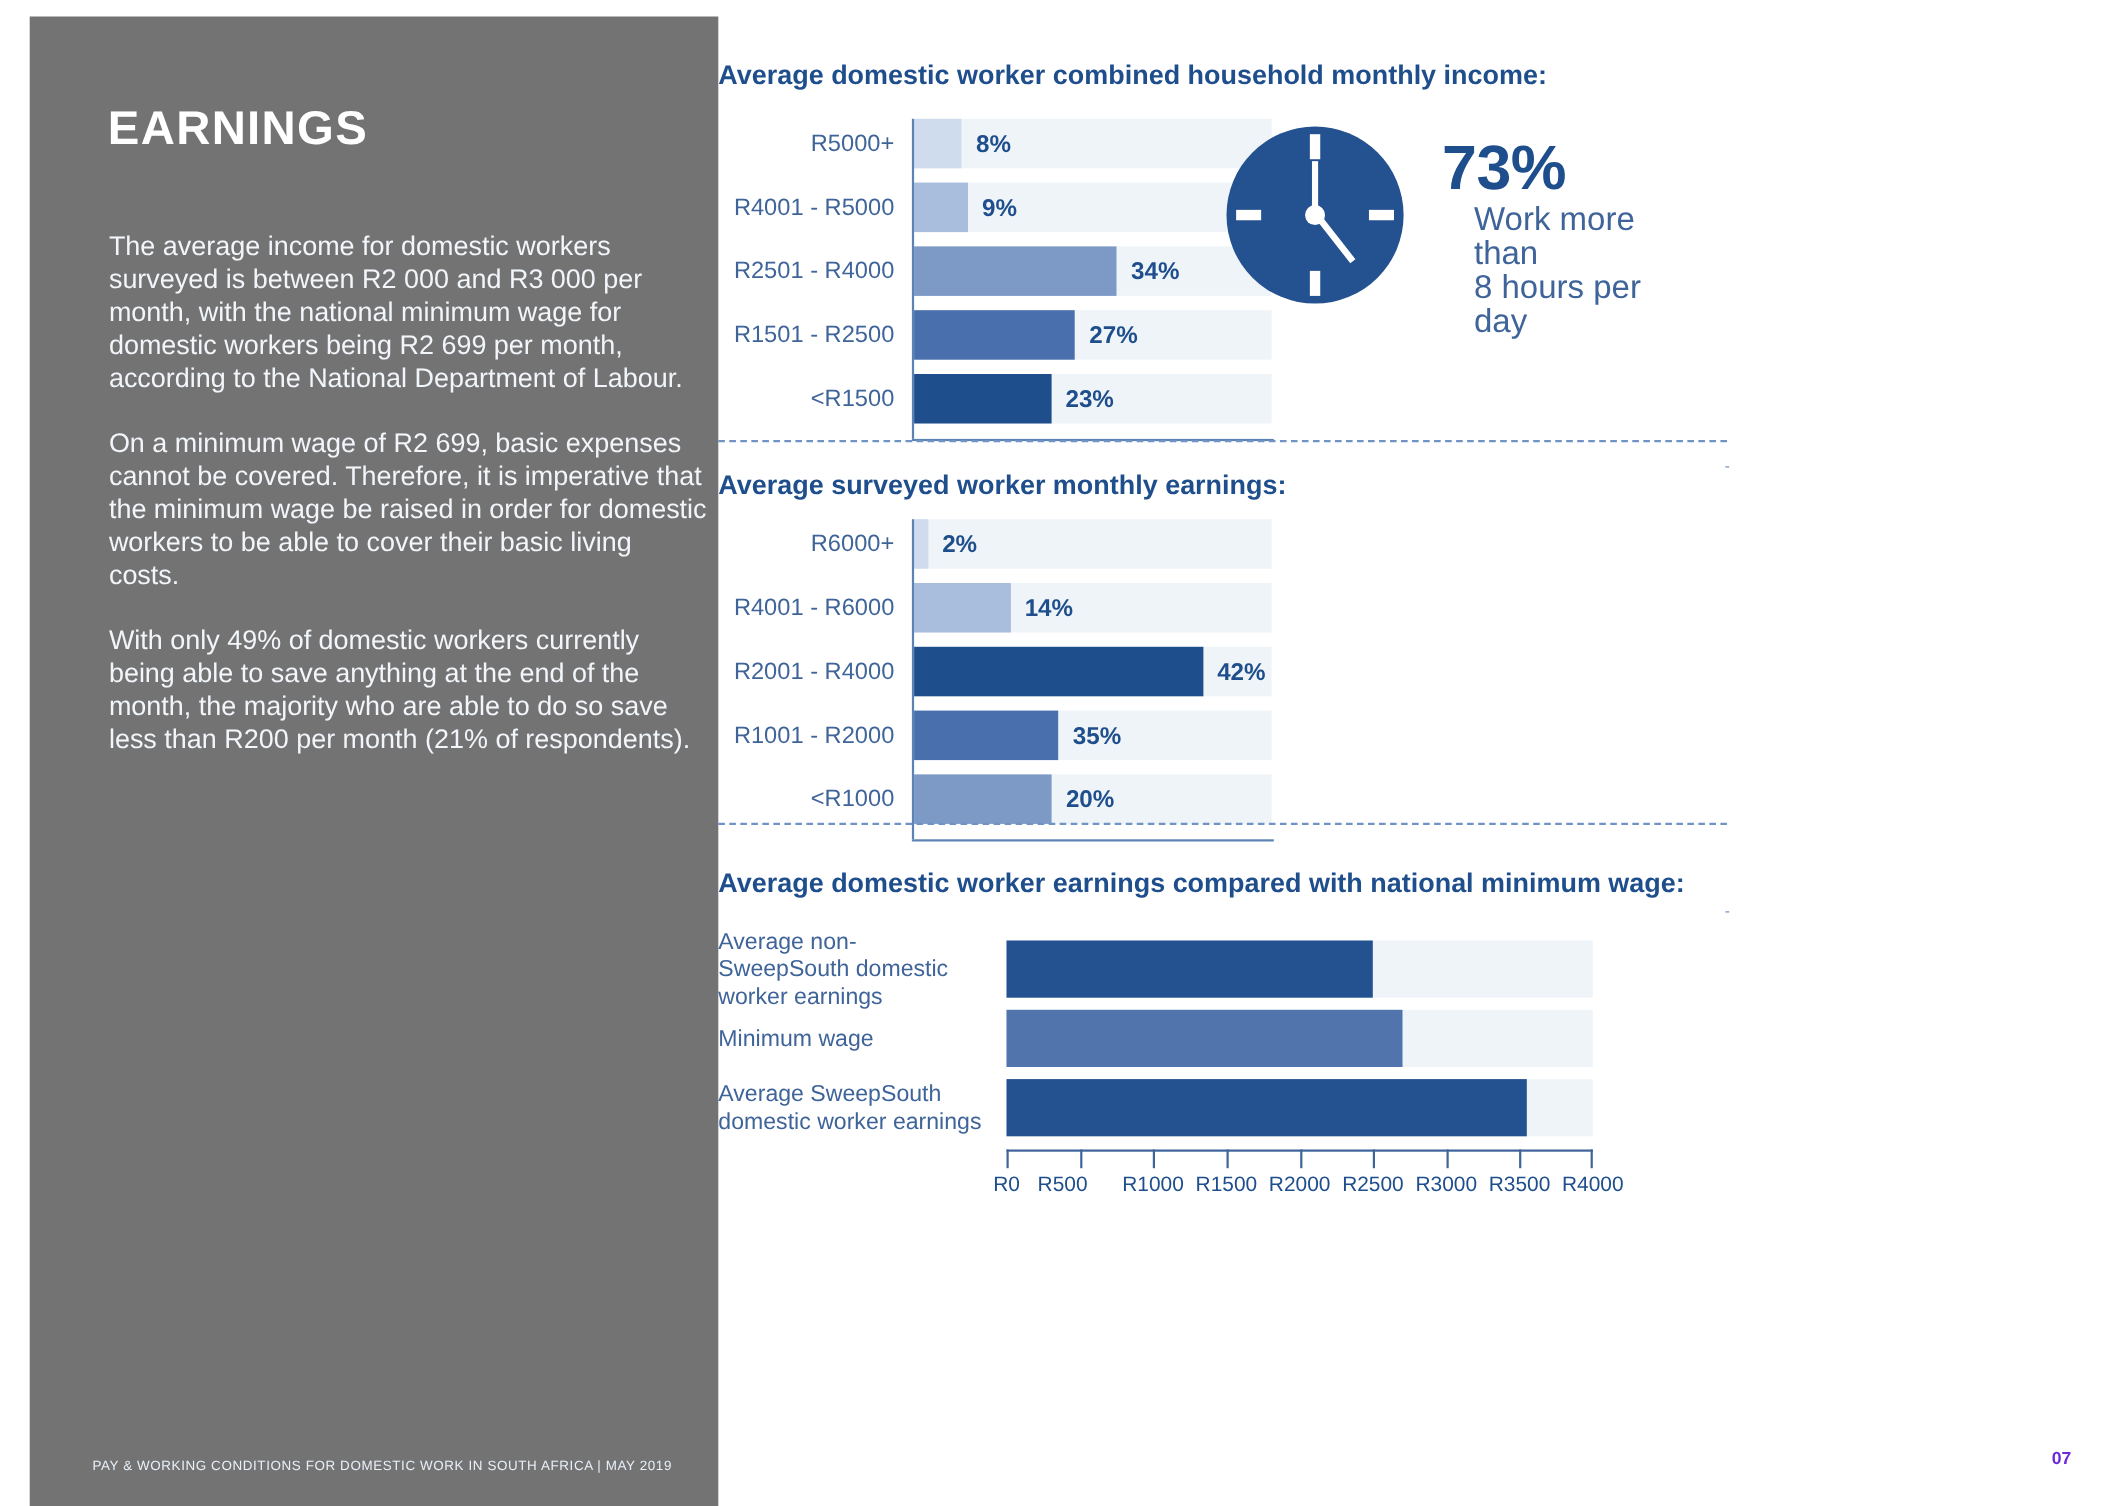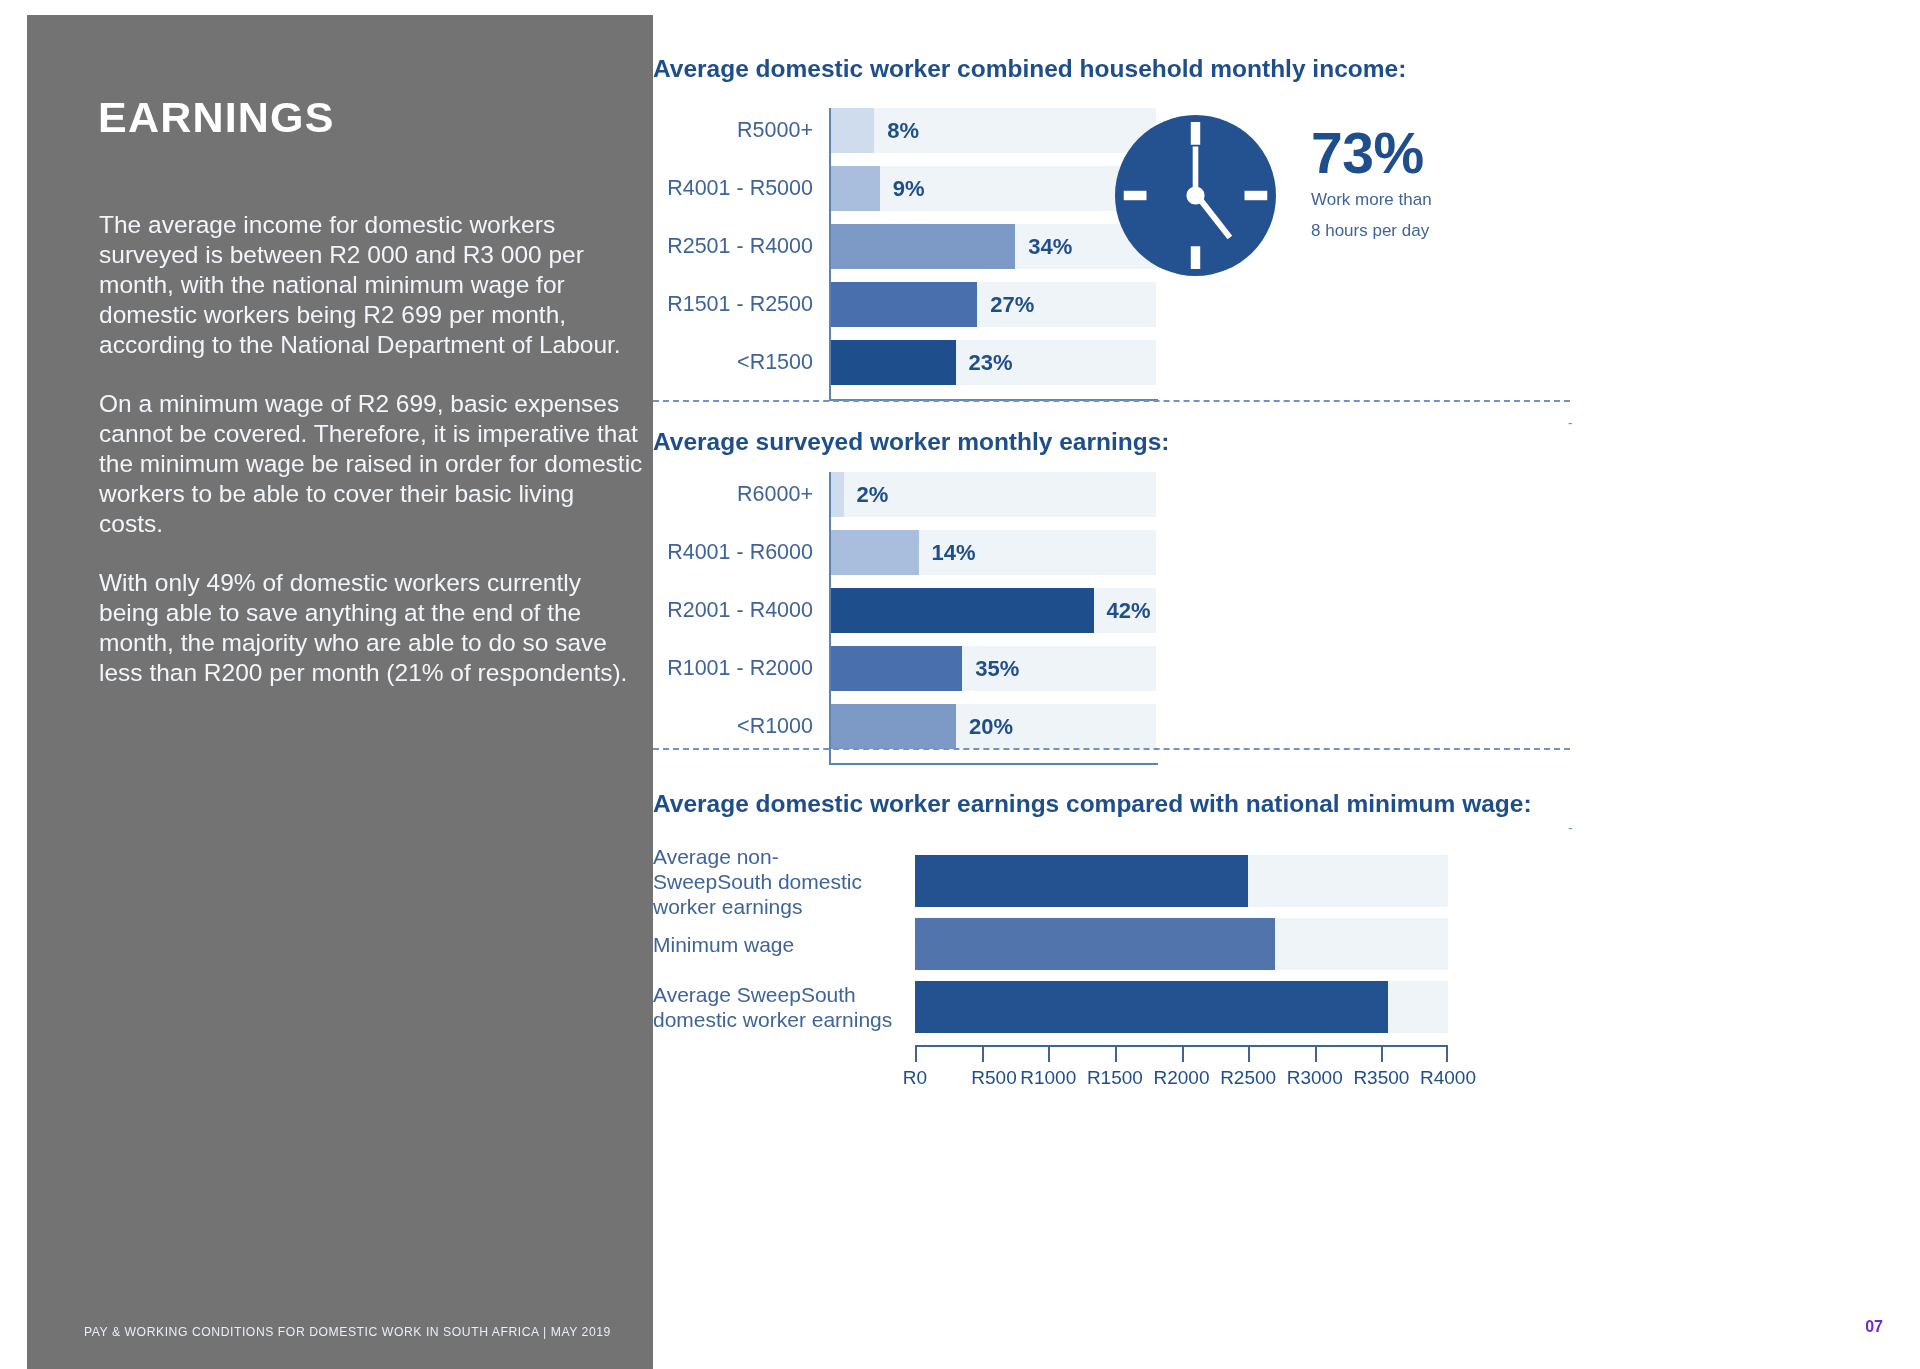--- a/index.html
+++ b/index.html
@@ -129,23 +129,24 @@
   #clock-icon { position: absolute; left: 0; top: 0; width: 175px; height: 175px; }
   #stat-text { position: absolute; left: 203px; top: 14px; }
   #stat-big {
     font-size: 57px;
     font-weight: bold;
     color: #1f4e8c;
     line-height: 62px;
     letter-spacing: -0.5px;
   }
   .stat-sub {
-    font-size: 17px;
+    font-size: 30px;
     color: #3f6499;
     line-height: 31px;
+    margin-left: 29px;
   }
 
   
   #wage-chart { position: absolute; left: 0px; top: 855px; width: 800px; }
   .wage-row { position: relative; height: 52px; margin-bottom: 11px; }
   .wage-label {
     position: absolute;
     left: 0; top: 50%;
     transform: translateY(-50%);
     width: 243px;
@@ -328,21 +329,21 @@
             <div class="wage-fill" style="width: 473.037px; background: rgb(36, 81, 143);"></div>
           </div>
         </div>
       </div>
     <div id="wage-axis">
       <div id="wage-axis-line"></div>
       <div id="wage-axis-cap-left"></div>
       <div id="wage-axis-cap-right"></div>
     <div class="wage-tick-label" style="left: 0px;">R0</div>
         <div class="wage-tick" style="left: 66.625px;"></div>
-        <div class="wage-tick-label" style="left: 79px;">R500</div>
+        <div class="wage-tick-label" style="left: 51px;">R500</div>
         <div class="wage-tick" style="left: 133.25px;"></div>
         <div class="wage-tick-label" style="left: 133.25px;">R1000</div>
         <div class="wage-tick" style="left: 199.875px;"></div>
         <div class="wage-tick-label" style="left: 199.875px;">R1500</div>
         <div class="wage-tick" style="left: 266.5px;"></div>
         <div class="wage-tick-label" style="left: 266.5px;">R2000</div>
         <div class="wage-tick" style="left: 333.125px;"></div>
         <div class="wage-tick-label" style="left: 333.125px;">R2500</div>
         <div class="wage-tick" style="left: 399.75px;"></div>
         <div class="wage-tick-label" style="left: 399.75px;">R3000</div>

